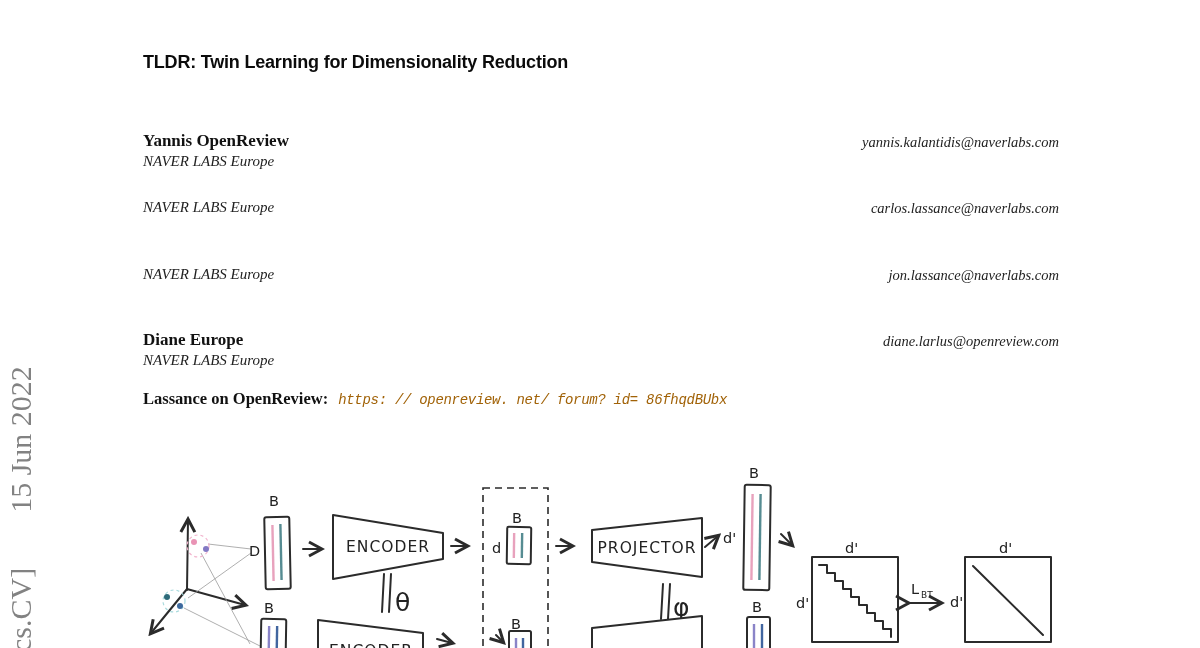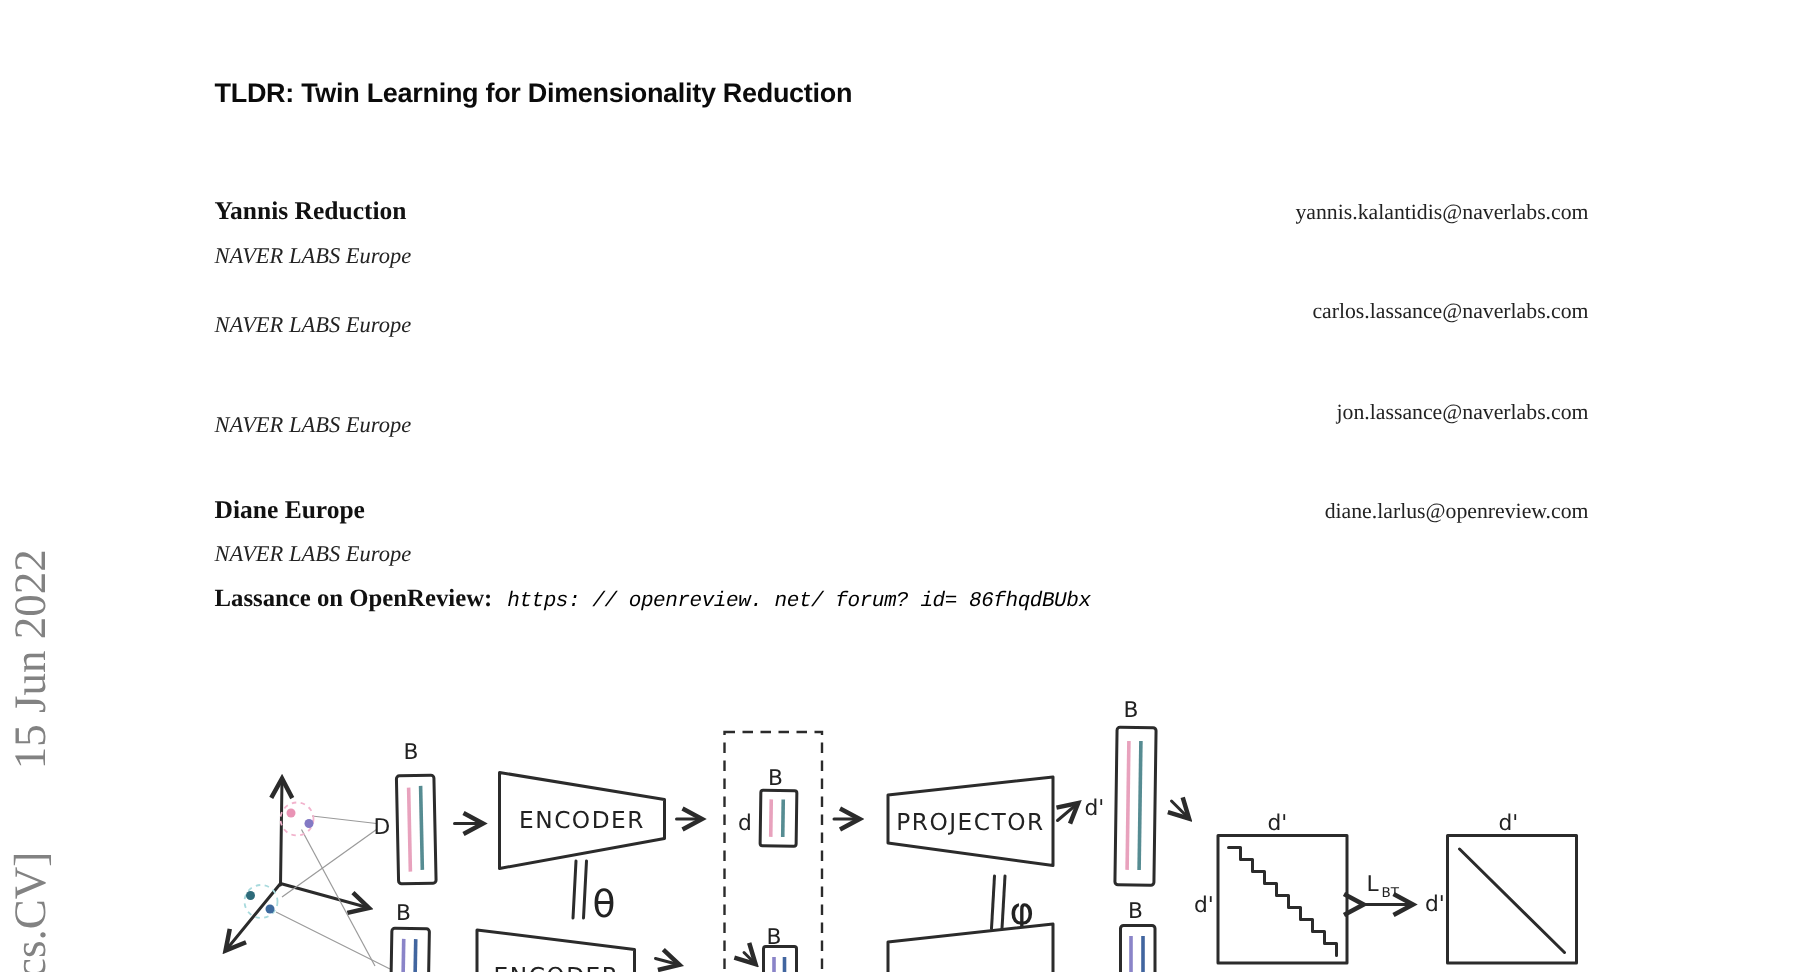--- a/index.html
+++ b/index.html
@@ -13,28 +13,28 @@
   .arxiv-stamp .date{margin-left:55px;}
 
   
   .paper-title{position:absolute;left:143px;top:52px;
     font-family:"Liberation Sans",sans-serif;font-weight:bold;font-size:18px;
     letter-spacing:-0.2px;color:#0b0b0b;}
 
   
   .author-row{position:absolute;left:143px;width:916px;}
   .author-name{font-weight:bold;font-size:17px;color:#111;}
-  .author-affil{font-style:italic;font-size:15px;color:#222;margin-top:12px;}
-  .author-email{position:absolute;right:0;top:3px;font-size:14.5px;color:#222;text-align:center;}
+  .author-affil{font-style:italic;font-size:15px;color:#222;margin-top:2px;}
+  .author-email{position:absolute;right:0;top:3px;font-style:italic;font-size:14.5px;color:#222;text-align:center;}
 
   
   .review-line{position:absolute;left:143px;top:389px;font-size:16.5px;}
   .review-label{font-weight:bold;color:#111;}
   .review-url{font-family:"Liberation Mono",monospace;font-style:italic;
-    font-size:14px;color:#000000;margin-left:10px;text-decoration:none;letter-spacing:-0.3px;}
+    font-size:14px;color:#a16207;margin-left:10px;text-decoration:none;letter-spacing:-0.3px;}
 
   
   svg{position:absolute;left:0;top:0;}
   .ink{stroke:#2b2b2b;fill:none;stroke-width:2;stroke-linecap:round;stroke-linejoin:round;}
   .inkfill{stroke:#2b2b2b;fill:#ffffff;stroke-width:2;stroke-linejoin:round;}
   .thin{stroke:#9a9a9a;stroke-width:0.8;fill:none;}
   .fig-label{font-family:"DejaVu Sans",sans-serif;font-size:14.5px;fill:#222;}
   .fig-box-label{font-family:"DejaVu Sans",sans-serif;font-size:15.5px;fill:#222;letter-spacing:1px;}
   .fig-greek{font-family:"DejaVu Sans",sans-serif;font-size:25px;fill:#222;}
   .fig-sub{font-family:"DejaVu Sans",sans-serif;font-size:9px;fill:#222;}
@@ -44,21 +44,21 @@
 
 <div class="page">
 
   <div class="arxiv-stamp">
     <span class="cat">[cs.CV]</span><span class="date">15 Jun 2022</span>
   </div>
 
   <div class="paper-title">TLDR: Twin Learning for Dimensionality Reduction</div>
 
   <div class="author-row" style="top:131px">
-    <div class="author-name">Yannis Reduction</div>
+    <div class="author-name">Yannis OpenReview</div>
     <div class="author-affil">NAVER LABS Europe</div>
     <div class="author-email">yannis.kalantidis@naverlabs.com</div>
   </div>
   <div class="author-row" style="top:197px">
     <div class="author-affil">NAVER LABS Europe</div>
     <div class="author-email">carlos.lassance@naverlabs.com</div>
   </div>
   <div class="author-row" style="top:264px">
     <div class="author-affil">NAVER LABS Europe</div>
     <div class="author-email">jon.lassance@naverlabs.com</div>

